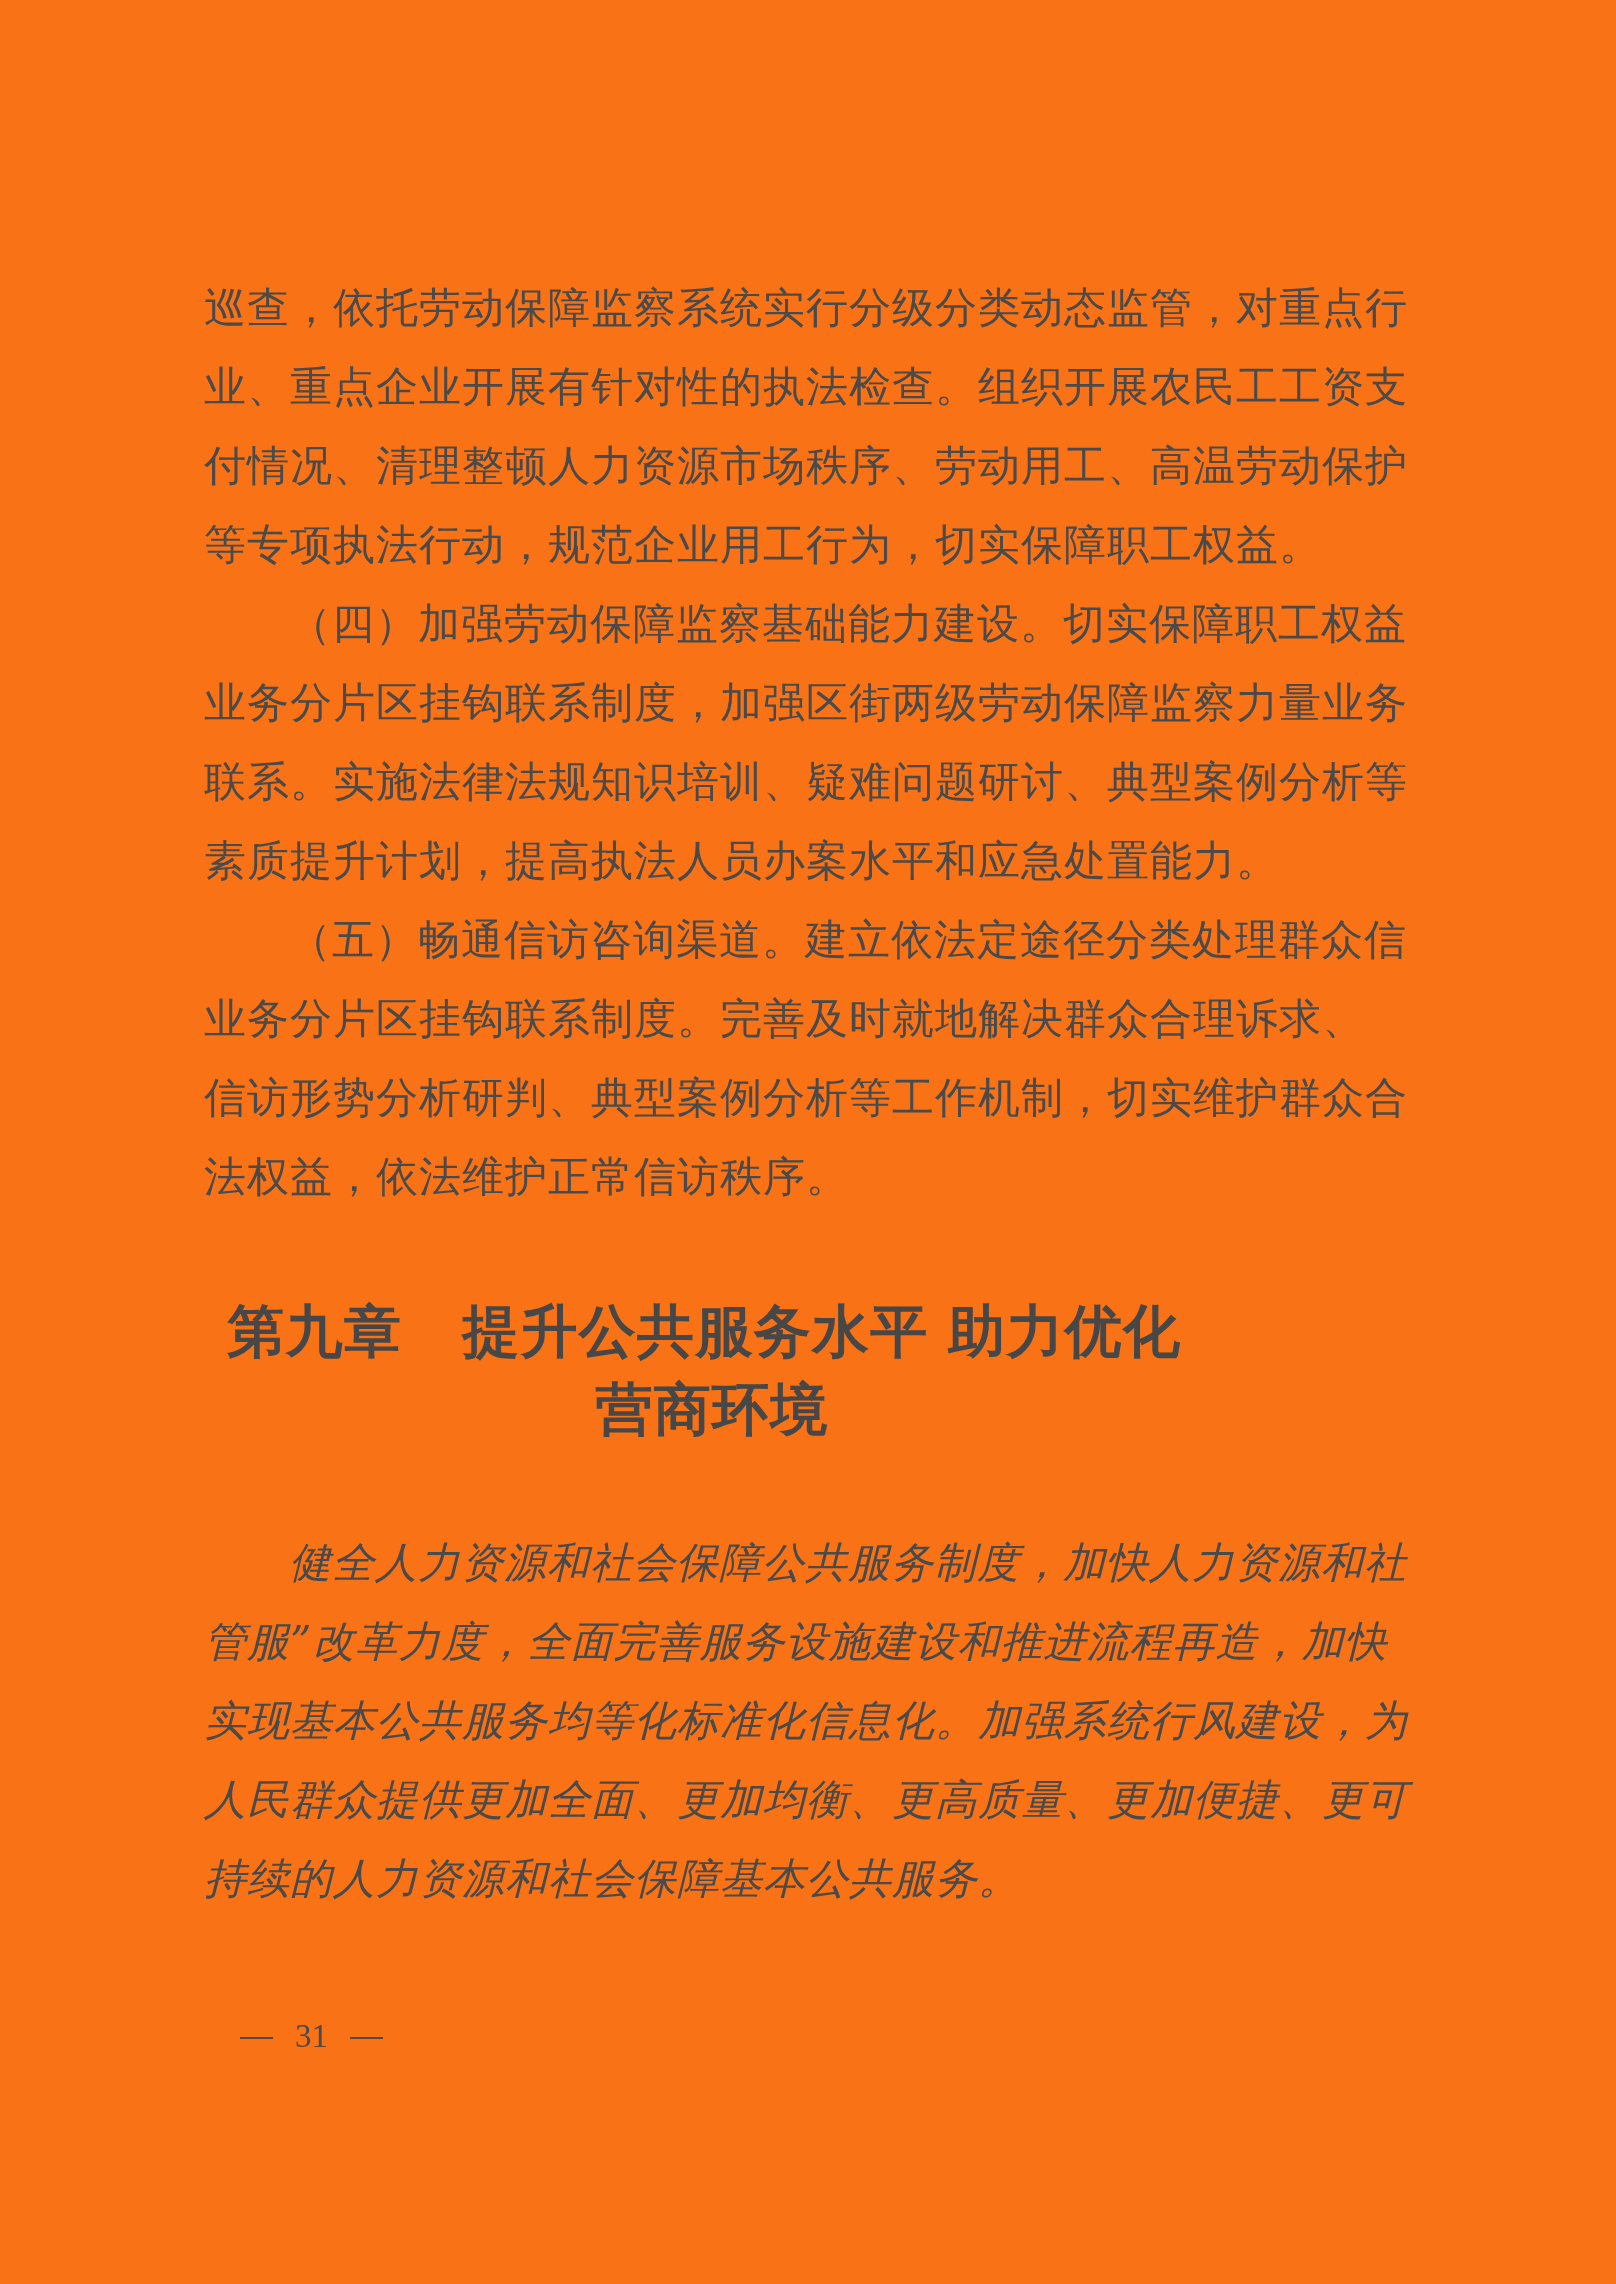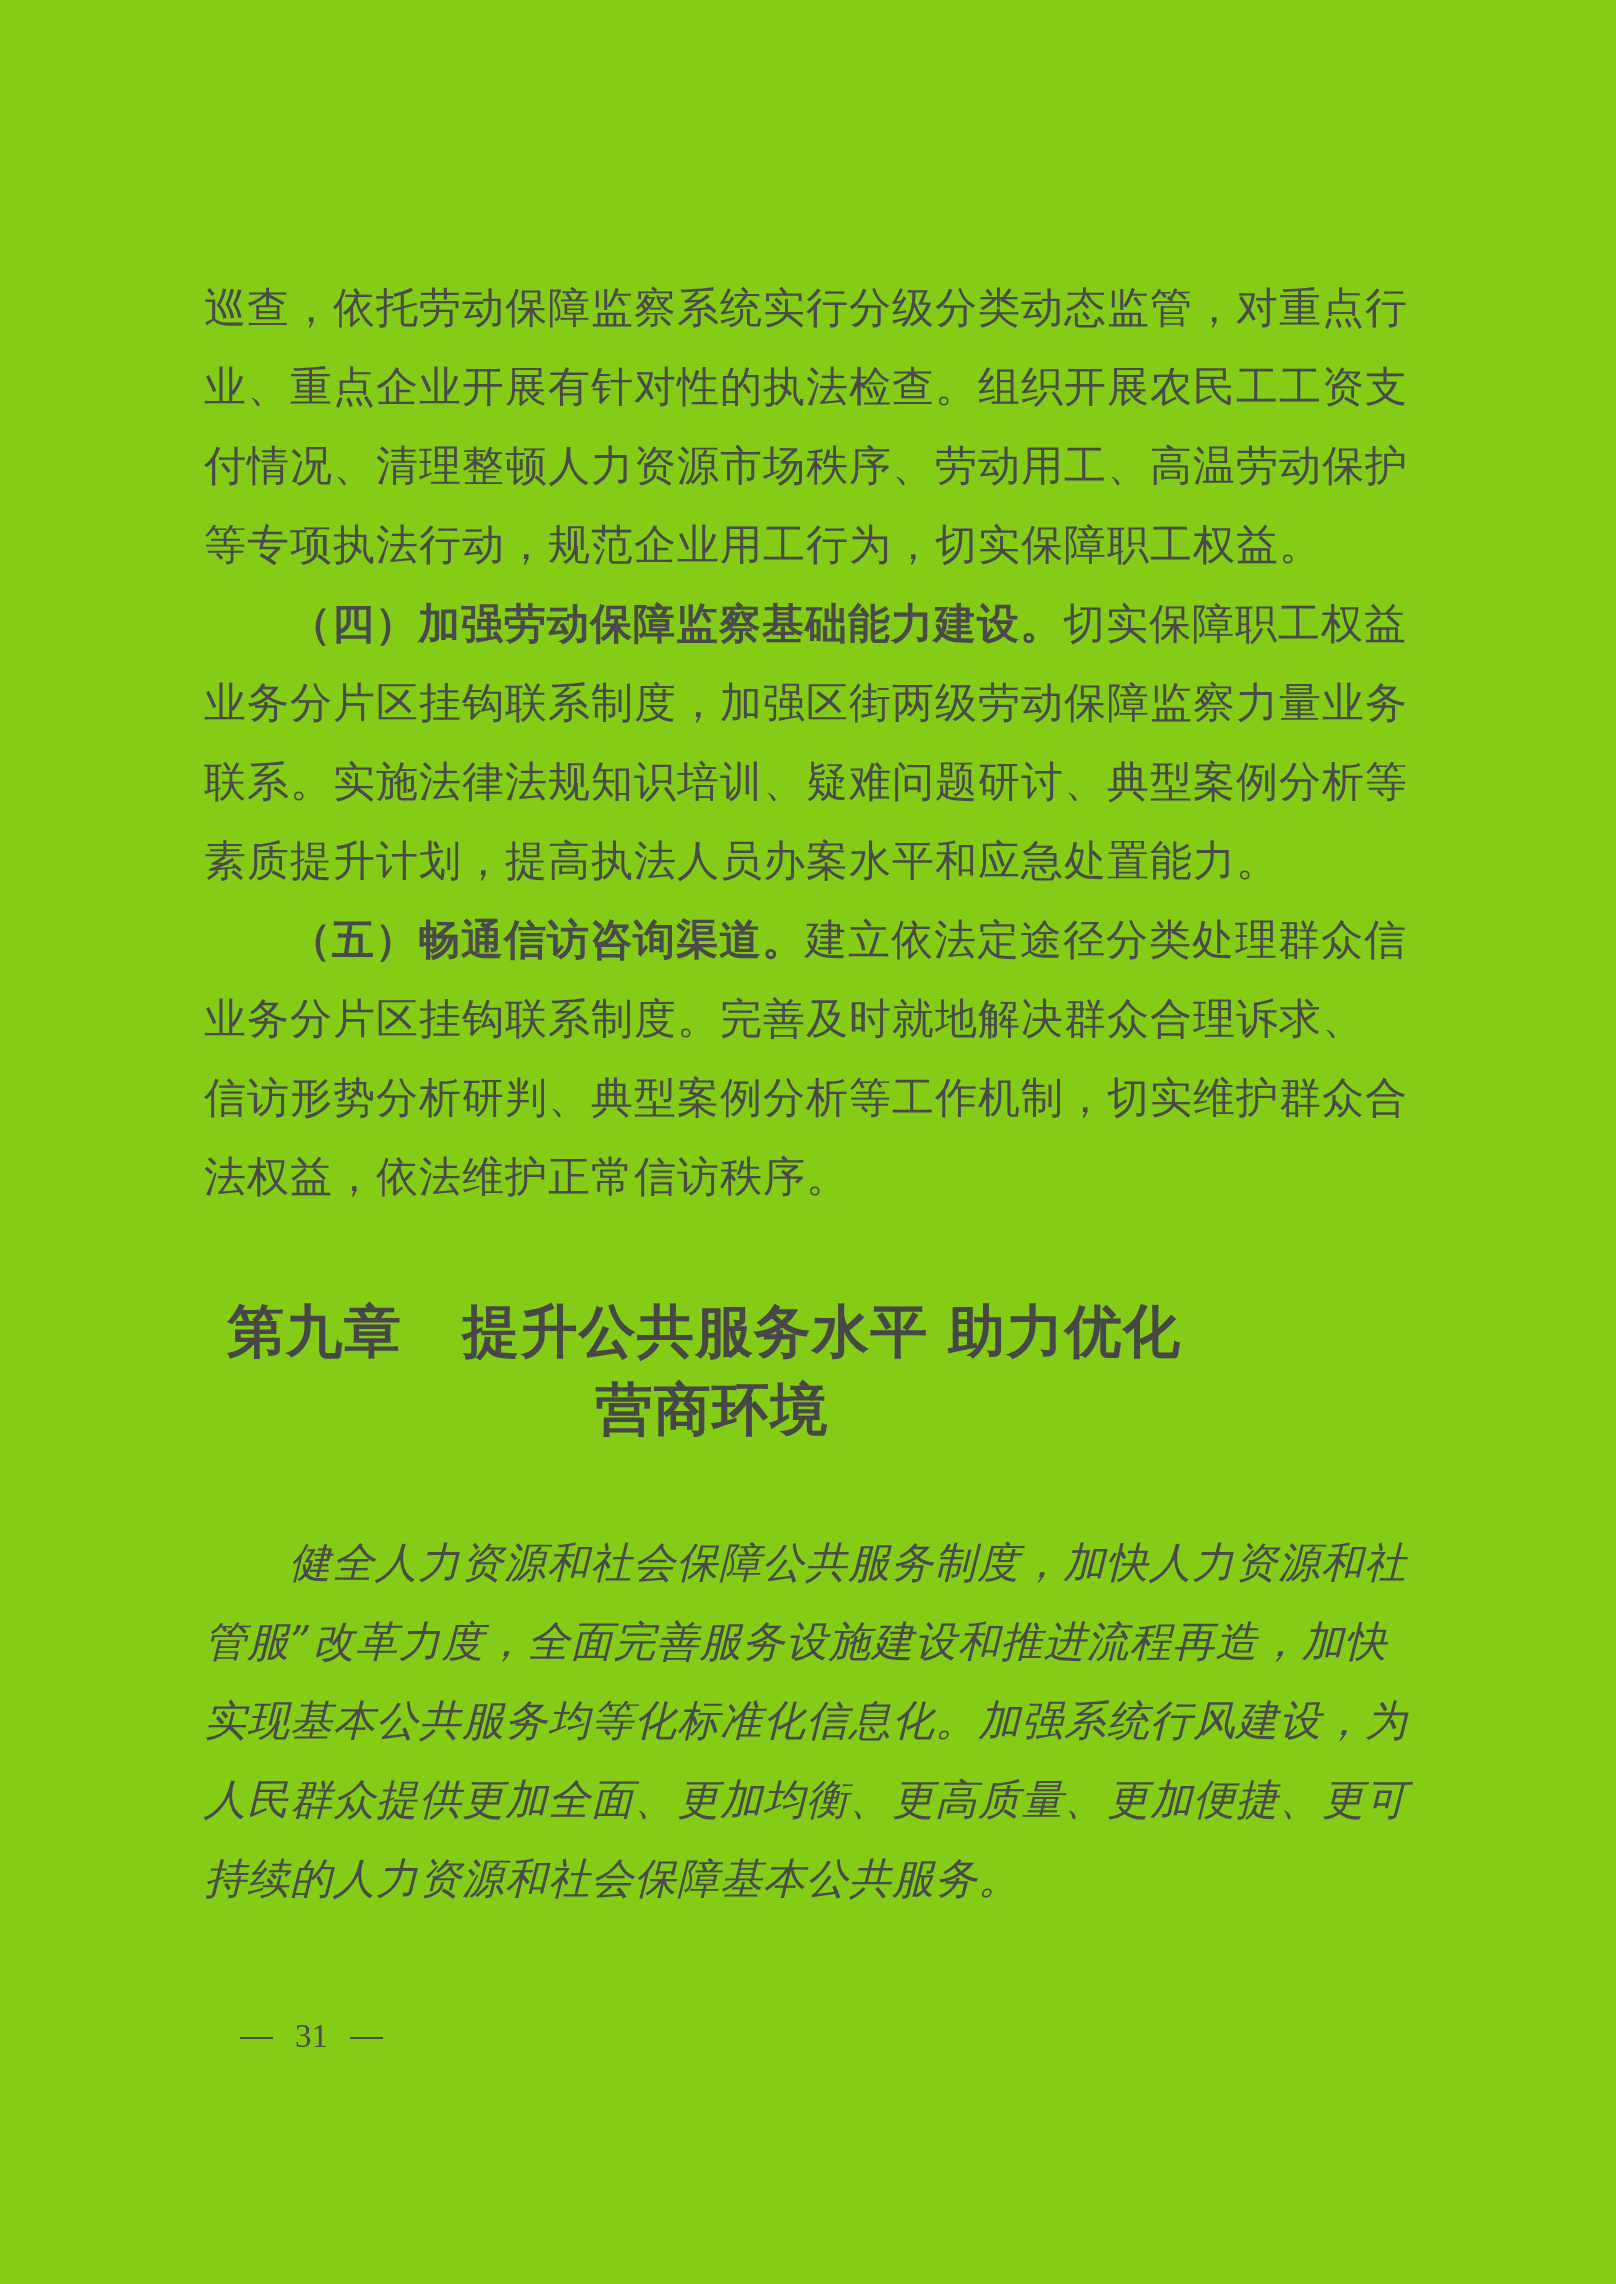--- a/index.html
+++ b/index.html
@@ -13,40 +13,40 @@
     position: relative;
     overflow: hidden;
     color: #4a4a4a;
     font-family: "DejaVu Serif", "Liberation Serif", serif;
   }
   .page {
     position: absolute;
     left: 0; top: 0;
     width: 1616px;
     height: 2284px;
-    background: #84cc16;
+    background: #f97316;
   }
   .body-block {
     position: absolute;
     left: 204px;
     width: 1212px;
     font-size: 42px;
     line-height: 79px;
     letter-spacing: 1px;
     white-space: nowrap;
   }
   .body-block .line {
     display: block;
     height: 79px;
   }
   .body-block .line.indent {
     padding-left: 85px;
   }
   .para-head {
-    font-weight: bold;
+    font-weight: normal;
     margin-top: 29px;
   }
   #block-top { top: 268px; }
   #block-bottom { top: 1523px; font-style: italic; }
 
   .chapter-heading {
     position: absolute;
     left: 0;
     width: 1432px;
     top: 1292px;

